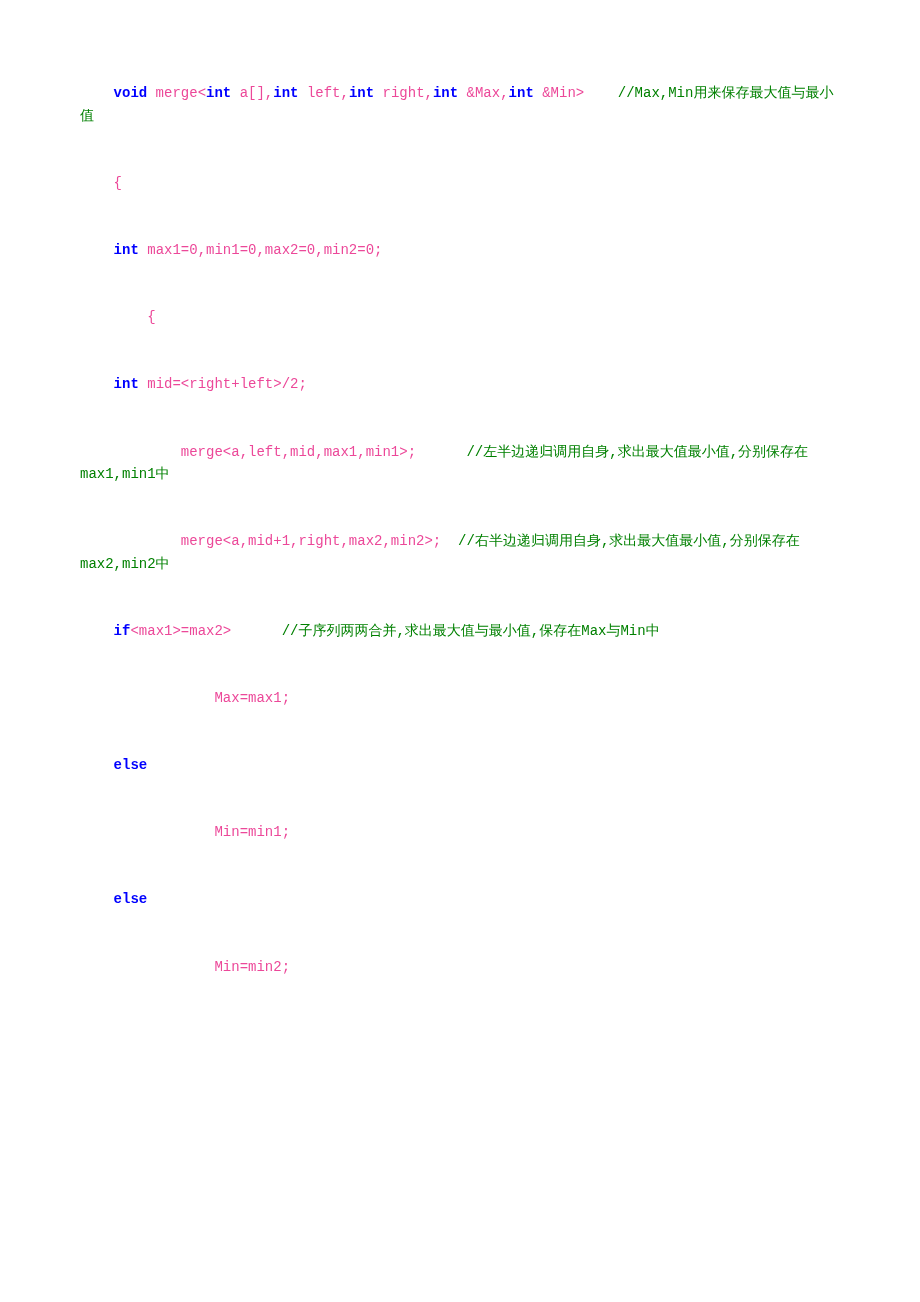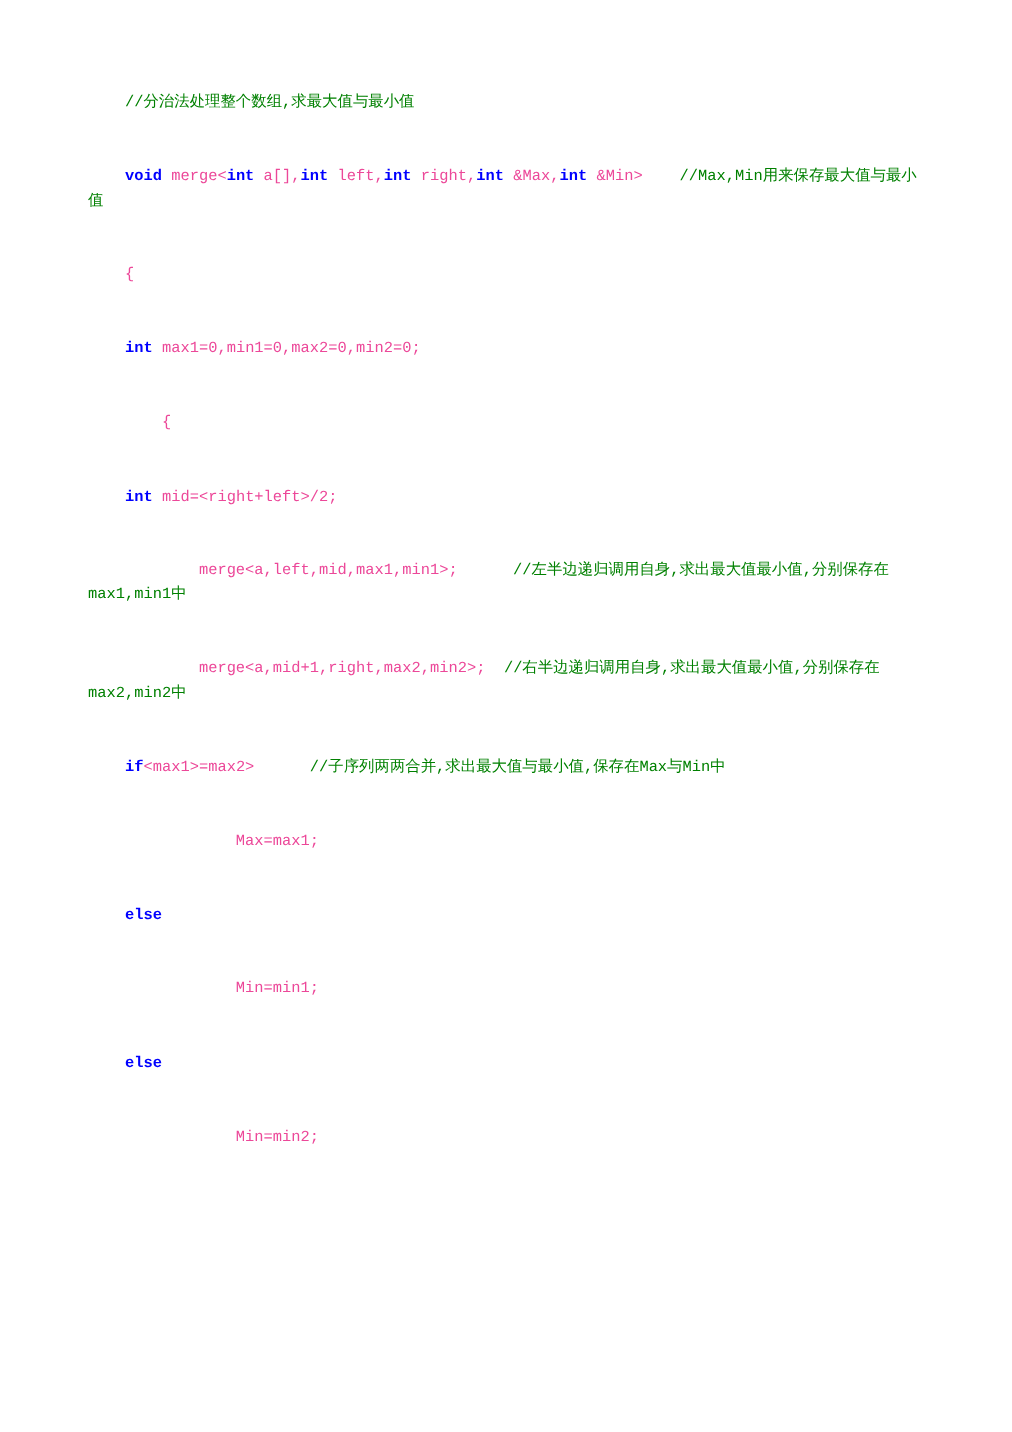--- a/index.html
+++ b/index.html
@@ -30,23 +30,20 @@
 
     .comment { color: #008000; }
     .keyword { color: #0000ff; font-weight: bold; }
     .normal { color: #ec4899; }
   </style>
 </head>
 <body>
 
 <div class="code-container">
 
-  <div class="code-line">
-    <span class="comment">//分治法处理整个数组,求最大值与最小值</span>
-  </div>
 
   <div class="code-line">
     <span class="keyword">void</span><span class="normal"> merge&lt;</span><span class="keyword">int</span><span class="normal"> a[],</span><span class="keyword">int</span><span class="normal"> left,</span><span class="keyword">int</span><span class="normal"> right,</span><span class="keyword">int</span><span class="normal"> &amp;Max,</span><span class="keyword">int</span><span class="normal"> &amp;Min&gt;    </span><span class="comment">//Max,Min用来保存最大值与最小值</span>
   </div>
 
 
   <div class="code-line">
     <span class="normal">{</span>
   </div>
 

